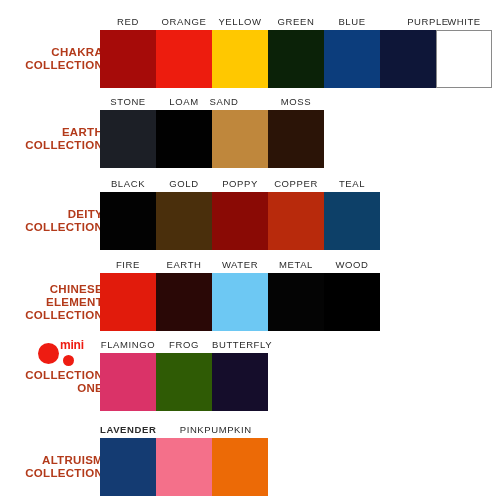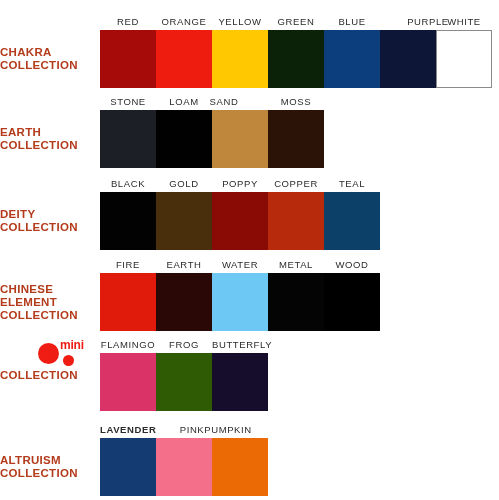--- a/index.html
+++ b/index.html
@@ -20,23 +20,23 @@
     width: 499px;
     height: 500px;
   }
   .row {
     position: absolute;
     left: 0;
     width: 499px;
   }
   .row-label {
     position: absolute;
-    left: 0;
+    left: 8px;
     width: 95px;
-    text-align: left;
+    text-align: right;
     color: #b33a1a;
     font-family: "Liberation Sans", sans-serif;
     font-weight: bold;
     font-size: 11.5px;
     line-height: 13px;
     letter-spacing: 0.3px;
     text-transform: uppercase;
   }
   .swatch-area {
     position: absolute;
@@ -201,20 +201,21 @@
           <div class="sw" title="EARTH" style="left: 56px; width: 56px; background: rgb(42, 8, 6);"></div>
           <div class="sw" title="WATER" style="left: 112px; width: 56px; background: rgb(109, 200, 243);"></div>
           <div class="sw" title="METAL" style="left: 168px; width: 56px; background: rgb(4, 4, 4);"></div>
           <div class="sw" title="WOOD" style="left: 224px; width: 56px; background: rgb(0, 0, 0);"></div>
         </div>
       </div>
     </div>
     <div class="row" style="top: 339px;">
       <div class="row-label" style="top: 30px;">
         <div>COLLECTION</div>
+        <div>ONE</div>
       </div>
       <div class="mini-logo">
         <div class="mini-dot-big" style="background: rgb(238, 28, 18);"></div>
         <div class="mini-dot-small" style="background: rgb(238, 28, 18);"></div>
         <div class="mini-word" style="color: rgb(238, 28, 18);">mini</div>
       </div>
       <div class="swatch-area">
         <div class="headers">
           <div class="hdr" style="left: 0px; width: 56px;">FLAMINGO</div>
           <div class="hdr" style="left: 56px; width: 56px;">FROG</div>

